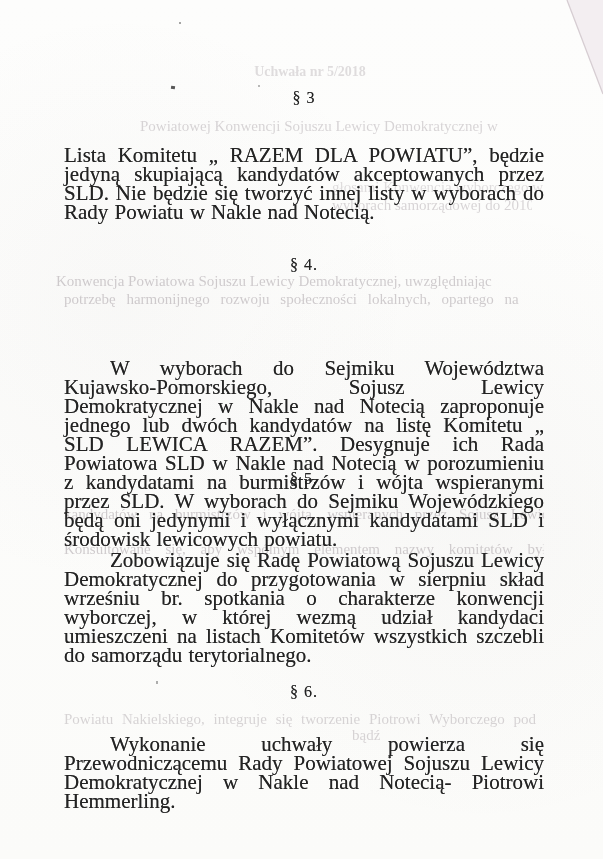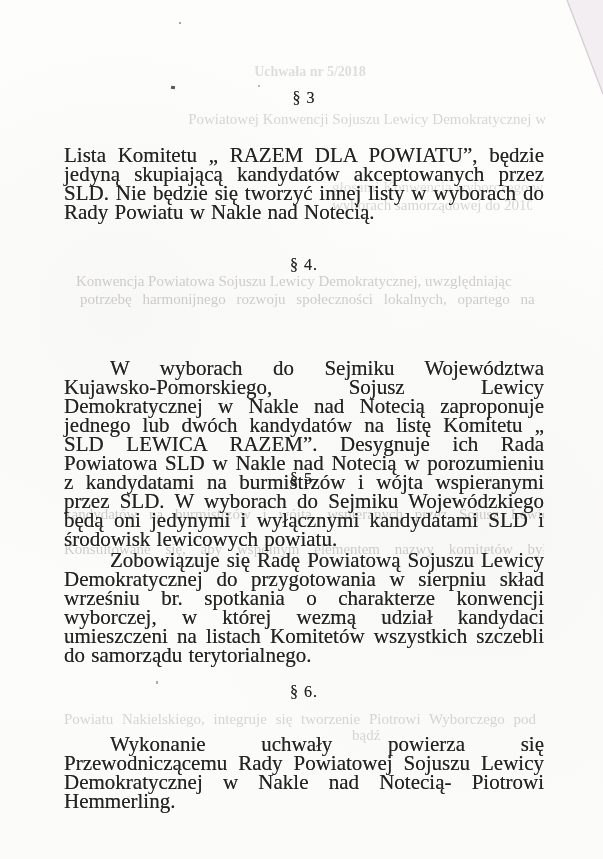--- a/index.html
+++ b/index.html
@@ -57,25 +57,25 @@
     overflow: hidden;
     color: #837880;
     opacity: 0.36;
     filter: blur(0.7px);
     z-index: 1;
     pointer-events: none;
   }
   .ghost.fainter { opacity: 0.24; }
   .ghost.mid     { opacity: 0.30; }
   .g0  { top: 63px;  left: 210px; width: 200px; text-align: center; font-weight: bold; font-size: 14px; }
-  .g1  { top: 110px; left: 140px; width: 406px; text-align: right; }
+  .g1  { top: 117px; left: 140px; width: 406px; }
   .g2  { top: 178px; left: 332px; width: 213px; }
   .g3  { top: 196px; left: 332px; width: 200px; }
-  .g4  { top: 272px; left: 76px;  width: 480px; }
-  .g5  { top: 290px; left: 80px;  width: 480px; word-spacing: 7px; }
+  .g4  { top: 272px; left: 56px;  width: 480px; }
+  .g5  { top: 290px; left: 64px;  width: 480px; word-spacing: 7px; }
   .g6  { top: 468px; left: 64px;  width: 480px; }
   .g7  { top: 487px; left: 64px;  width: 480px; word-spacing: 4px; }
   .g8  { top: 505px; left: 64px;  width: 480px; word-spacing: 8px; }
   .g9  { top: 523px; left: 64px;  width: 480px; }
   .g10 { top: 540px; left: 64px;  width: 480px; word-spacing: 11px; }
   .g11 { top: 693px; left: 64px;  width: 480px; }
   .g12 { top: 710px; left: 64px;  width: 480px; word-spacing: 5px; }
   .g13 { top: 726px; left: 352px; width: 90px; }
 
   

